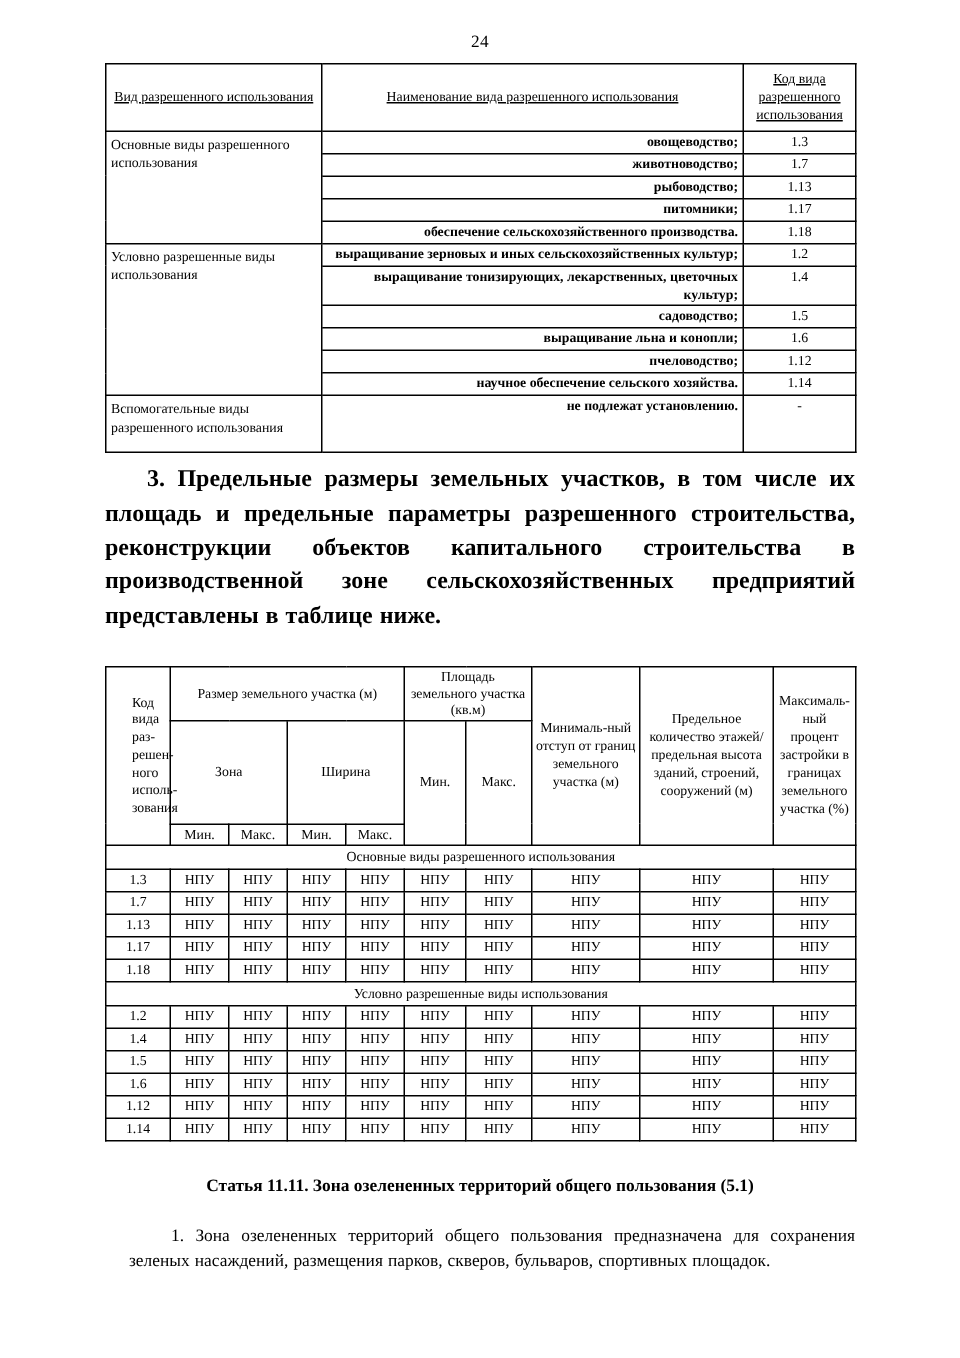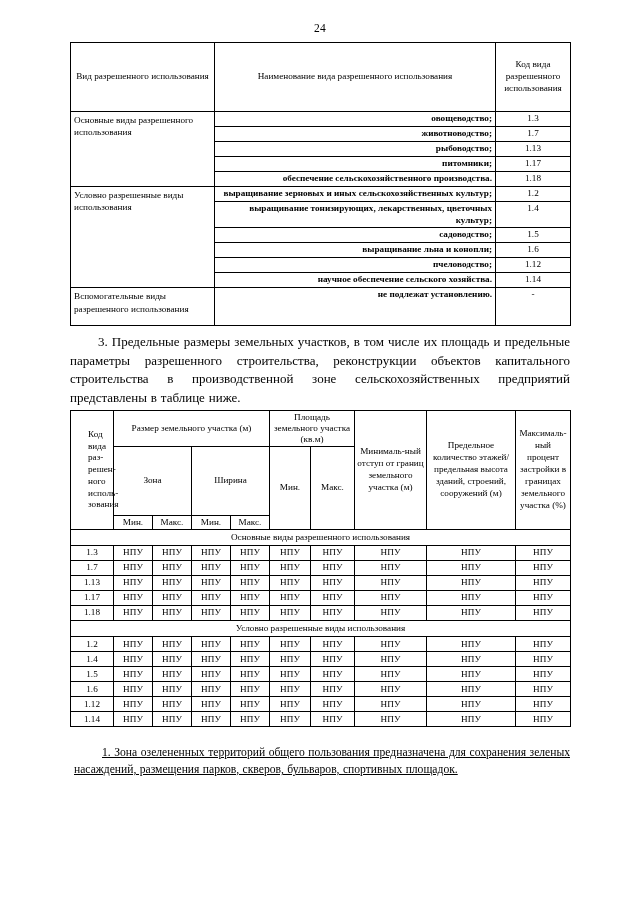--- a/index.html
+++ b/index.html
@@ -45,22 +45,23 @@
     padding: 1px 3px 1px 3px;
     font-size: 9.2px;
     line-height: 1.18;
   }
 
   
   .t1 { width: 500px; }
   .t1 th {
     text-align: center;
     vertical-align: middle;
-    padding: 16px 3px;
+    padding: 4px 3px;
     line-height: 1.3;
+    text-decoration: underline;
   }
   .t1 td.cat {
     vertical-align: top;
     text-align: left;
     line-height: 1.35;
     padding-top: 2px;
   }
   .t1 td.name {
     text-align: right;
     line-height: 1.3;
@@ -69,27 +70,28 @@
     font-weight: bold;
   }
   .t1 td.code {
     text-align: center;
     vertical-align: top;
     padding-top: 1px;
   }
 
   
   p.body {
-    font-size: 13px;
+    font-size: 16px;
     line-height: 1.42;
     text-align: justify;
     text-indent: 28px;
-    margin: 7px 0 3px 0;
+    margin: 7px 0 21px 0;
     text-align-last: left;
     word-spacing: 0.6px;
+    font-weight: bold;
   }
   p.body.justify-all {
     text-align: justify;
   }
 
   
   .t2 { width: 500px; }
   .t2 th, .t2 td {
     text-align: center;
     vertical-align: middle;
@@ -122,23 +124,22 @@
     font-weight: bold;
     text-align: center;
     margin: 22px 0 0 0;
     line-height: 1.3;
   }
   p.closing {
     font-size: 11.6px;
     line-height: 1.45;
     text-align: justify;
     text-indent: 28px;
-    margin: 18px 0 0 4px;
+    margin: 18px 0 0 16px;
     word-spacing: 0.5px;
-    text-decoration: underline;
   }
 </style>
 </head>
 <body>
 
 <div class="page">
 
   <div class="page-number">24</div>
 
   <table class="t1">
@@ -386,16 +387,17 @@
         <td class="val">НПУ</td>
         <td class="val">НПУ</td>
         <td class="val">НПУ</td>
         <td class="val">НПУ</td>
         <td class="val">НПУ</td>
         <td class="val">НПУ</td>
       </tr>
     </tbody>
   </table>
 
+  <h2 class="article">Статья 11.11. Зона озелененных территорий общего пользования (5.1)</h2>
 
   <p class="closing">1. Зона озелененных территорий общего пользования предназначена для сохранения зеленых насаждений, размещения парков, скверов, бульваров, спортивных площадок.</p>
 
 </div>
 
 </body></html>

